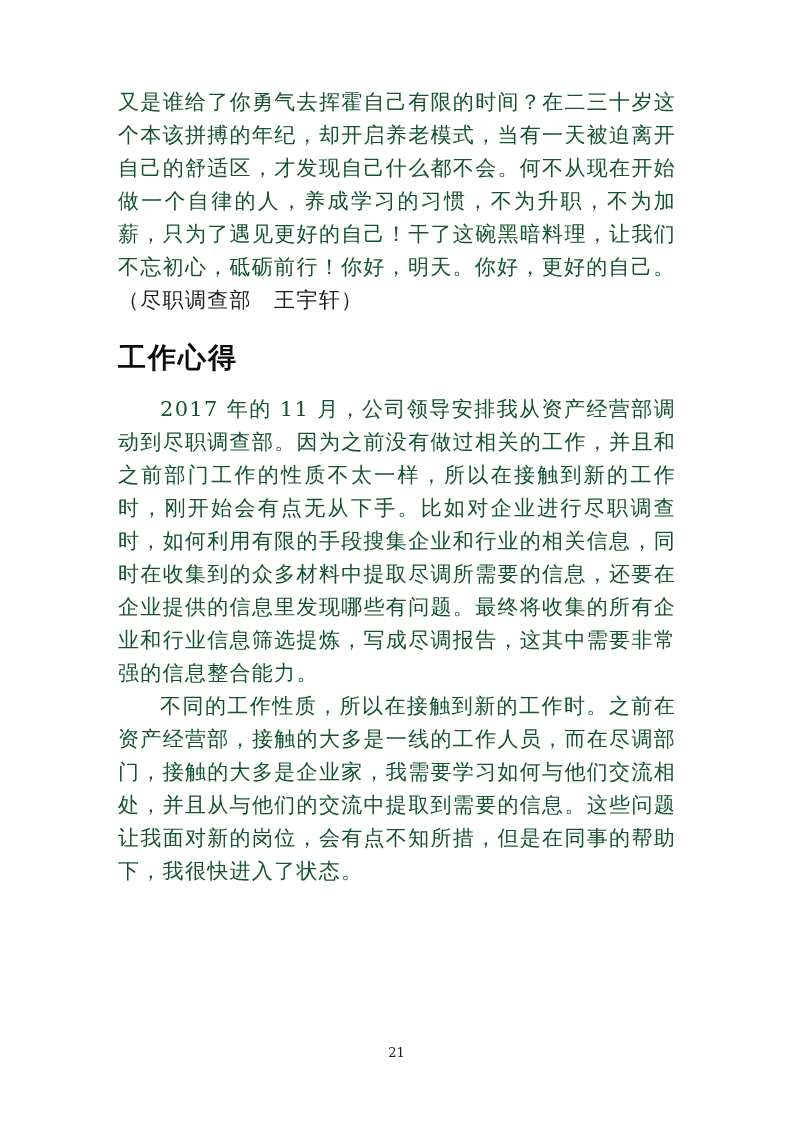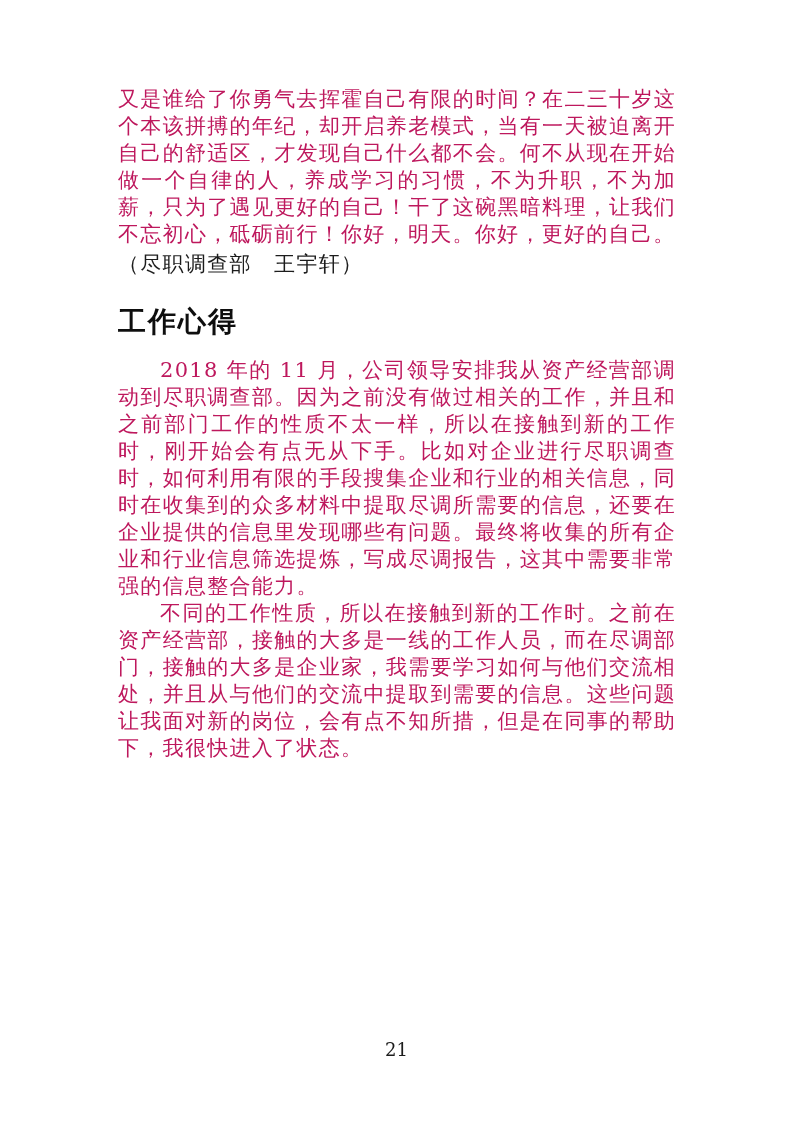--- a/index.html
+++ b/index.html
@@ -18,23 +18,23 @@
   .content {
     position: absolute;
     left: 118px;
     top: 86px;
     width: 558px;
   }
   .body-text {
     margin: 0;
     font-family: "DejaVu Serif", serif;
     font-size: 21px;
-    line-height: 27px;
+    line-height: 33px;
     letter-spacing: 1.3px;
-    color: #be185d;
+    color: #14532d;
     text-align: justify;
     text-align-last: left;
   }
   .indent {
     text-indent: 2em;
   }
   .attribution {
     margin: 0;
     font-family: "DejaVu Serif", serif;
     font-size: 21px;
@@ -54,37 +54,37 @@
     color: #0e0e0e;
     text-align: left;
   }
   .page-number {
     position: absolute;
     left: 0;
     right: 0;
     bottom: 62px;
     text-align: center;
     font-family: "DejaVu Serif", serif;
-    font-size: 18px;
+    font-size: 13px;
     color: #1c1c1c;
   }
 </style>
 </head>
 <body>
 
 <div class="page">
   <div class="content">
 
     <p class="body-text">又是谁给了你勇气去挥霍自己有限的时间？在二三十岁这个本该拼搏的年纪，却开启养老模式，当有一天被迫离开自己的舒适区，才发现自己什么都不会。何不从现在开始做一个自律的人，养成学习的习惯，不为升职，不为加薪，只为了遇见更好的自己！干了这碗黑暗料理，让我们不忘初心，砥砺前行！你好，明天。你好，更好的自己。</p>
 
     <p class="attribution">（尽职调查部　王宇轩）</p>
 
     <h1 class="article-title">工作心得</h1>
 
-    <p class="body-text indent">2018 年的 11 月，公司领导安排我从资产经营部调动到尽职调查部。因为之前没有做过相关的工作，并且和之前部门工作的性质不太一样，所以在接触到新的工作时，刚开始会有点无从下手。比如对企业进行尽职调查时，如何利用有限的手段搜集企业和行业的相关信息，同时在收集到的众多材料中提取尽调所需要的信息，还要在企业提供的信息里发现哪些有问题。最终将收集的所有企业和行业信息筛选提炼，写成尽调报告，这其中需要非常强的信息整合能力。</p>
+    <p class="body-text indent">2017 年的 11 月，公司领导安排我从资产经营部调动到尽职调查部。因为之前没有做过相关的工作，并且和之前部门工作的性质不太一样，所以在接触到新的工作时，刚开始会有点无从下手。比如对企业进行尽职调查时，如何利用有限的手段搜集企业和行业的相关信息，同时在收集到的众多材料中提取尽调所需要的信息，还要在企业提供的信息里发现哪些有问题。最终将收集的所有企业和行业信息筛选提炼，写成尽调报告，这其中需要非常强的信息整合能力。</p>
 
     <p class="body-text indent">不同的工作性质，所以在接触到新的工作时。之前在资产经营部，接触的大多是一线的工作人员，而在尽调部门，接触的大多是企业家，我需要学习如何与他们交流相处，并且从与他们的交流中提取到需要的信息。这些问题让我面对新的岗位，会有点不知所措，但是在同事的帮助下，我很快进入了状态。</p>
 
 
   </div>
 
   <div class="page-number">21</div>
 </div>
 
 </body></html>

